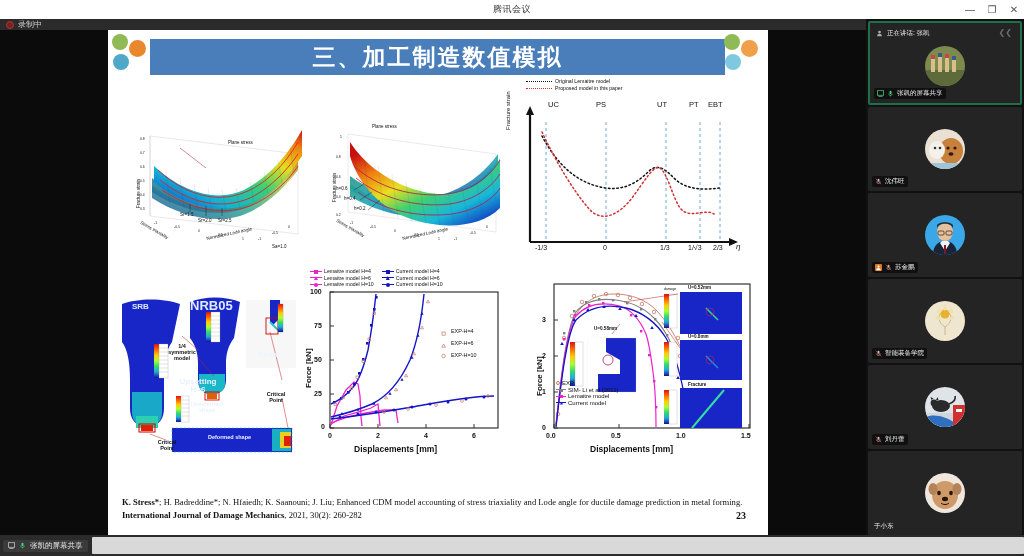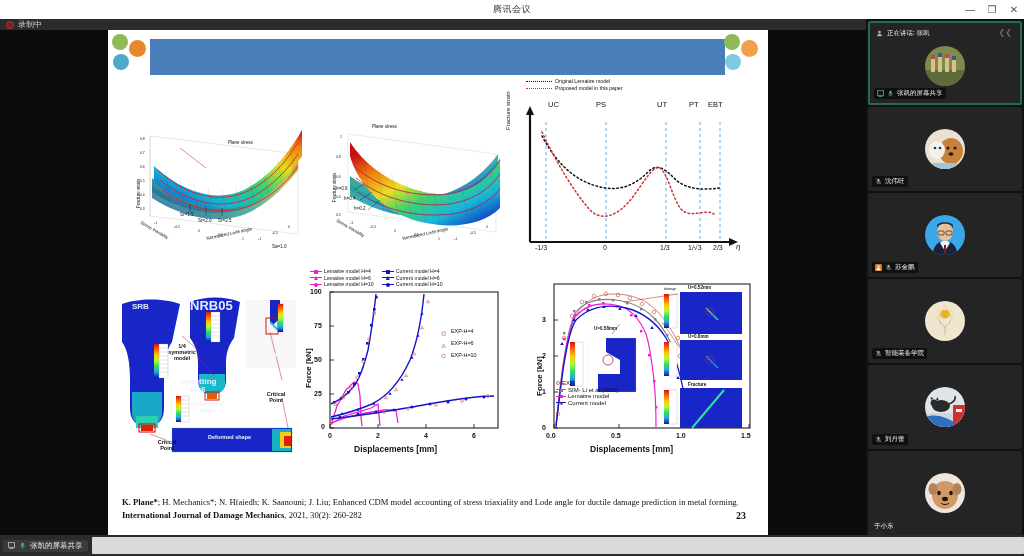--- a/index.html
+++ b/index.html
@@ -177,20 +177,21 @@
 
   <div class="slide">
 
     <div class="slide-header">
       <div class="deco left">
         <i class="c1"></i>
           <i class="c2"></i>
           <i class="c3"></i>
       </div>
       <div class="title-band"></div>
+      <div class="title-band-text">三、加工制造数值模拟</div>
       <div class="deco right">
         <i class="c1"></i>
           <i class="c2"></i>
           <i class="c3"></i>
       </div>
     </div>
 
 
     <div class="surf" style="left:14px;top:82px;width:196px;height:148px;">
       <svg class="surf-canvas" viewBox="0 0 196 148">
@@ -772,21 +773,21 @@
       </div>
 
       <span style="position:absolute;left:160px;top:9px;font-size:4.6px;font-weight:bold;color:#111;">U=0.52mm</span>
       <span style="position:absolute;left:160px;top:58px;font-size:4.6px;font-weight:bold;color:#111;">U=0.8mm</span>
       <span style="position:absolute;left:160px;top:106px;font-size:4.6px;font-weight:bold;color:#111;">Fracture</span>
       <span style="position:absolute;left:66px;top:50px;font-size:4.6px;font-weight:bold;color:#111;">U=0.58mm</span>
       <span style="position:absolute;left:136px;top:11px;font-size:3.4px;color:#111;">damage</span>
     </div>
 
     <div class="cite">
-      <b>K. Plane*</b><span>; H. Mechanics*; N. Hfaiedh; K. Saanouni; J. Liu; Enhanced CDM model accounting of stress triaxiality and Lode angle for ductile damage prediction in metal forming. </span><b>International Journal of Damage Mechanics</b><span>, 2021, 30(2): 260-282</span>
+      <b>K. Stress*</b><span>; H. Badreddine*; N. Hfaiedh; K. Saanouni; J. Liu; Enhanced CDM model accounting of stress triaxiality and Lode angle for ductile damage prediction in metal forming. </span><b>International Journal of Damage Mechanics</b><span>, 2021, 30(2): 260-282</span>
     </div>
     <div class="pagenum">23</div>
   </div>
 
   <div class="rail">
 
     <div class="tile active">
       <div class="tile-top">
         <svg class="mini-ico" viewBox="0 0 10 10">
           <circle cx="5" cy="3" r="2" fill="#aaa"></circle>

